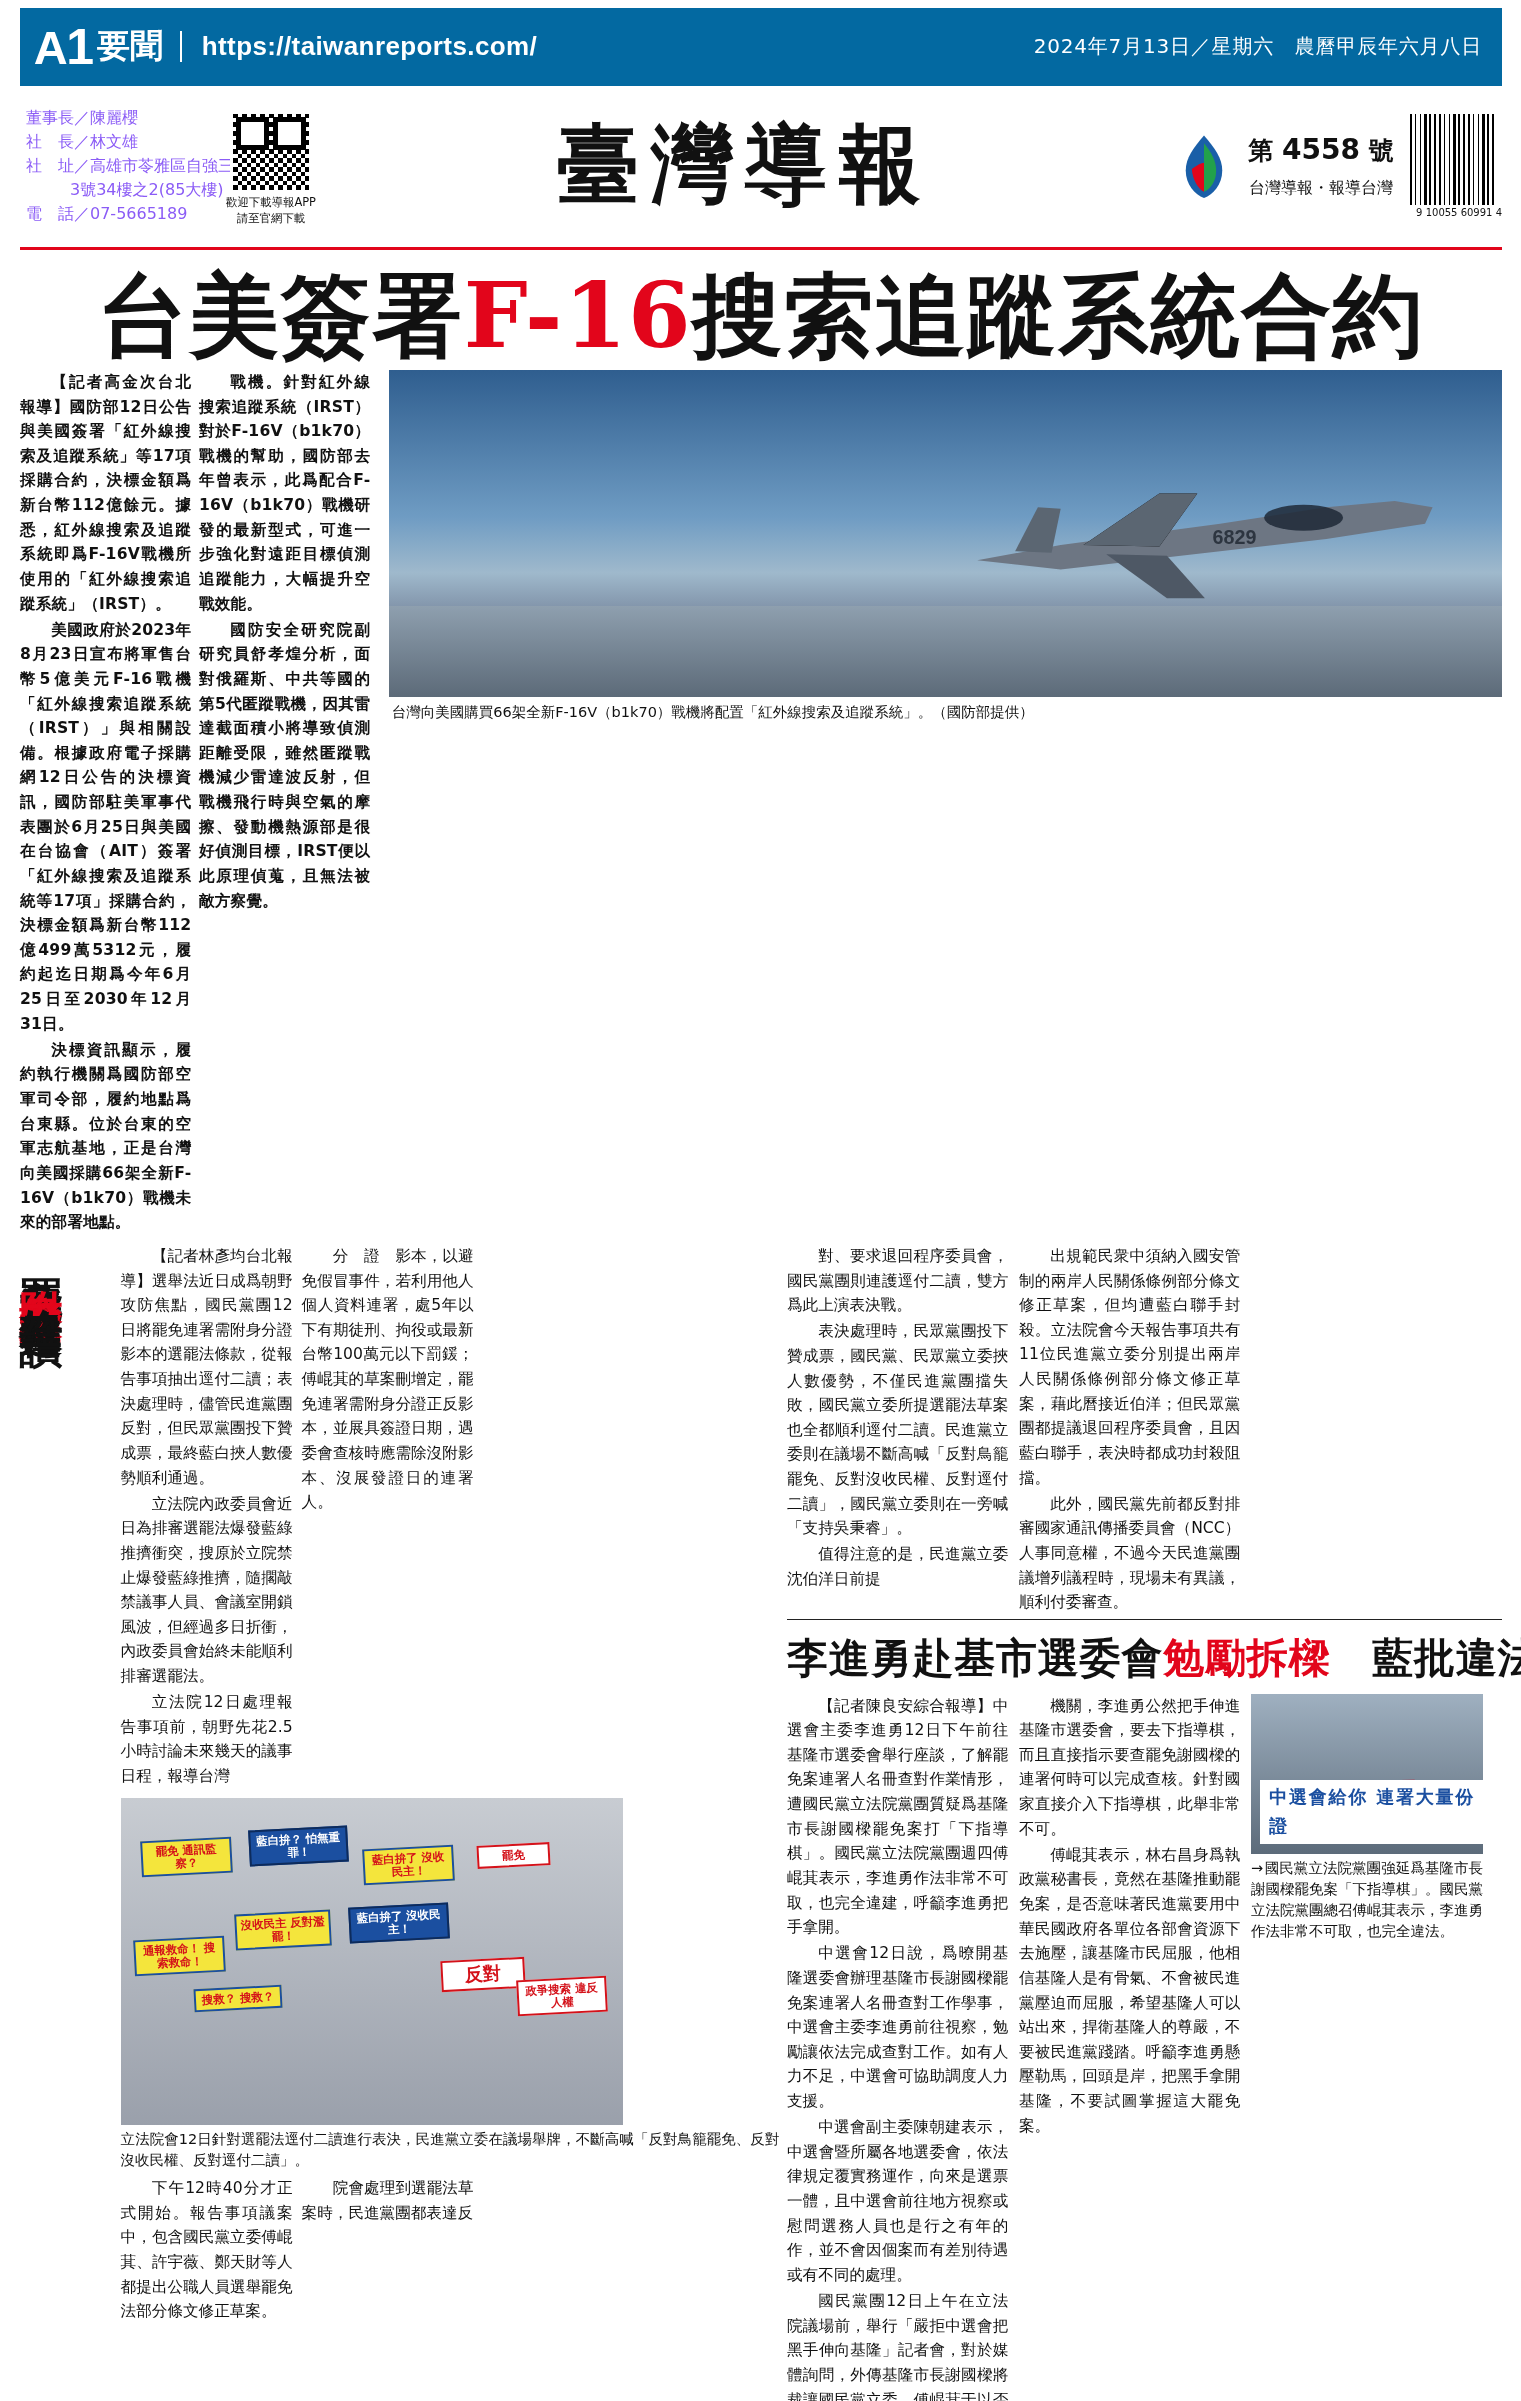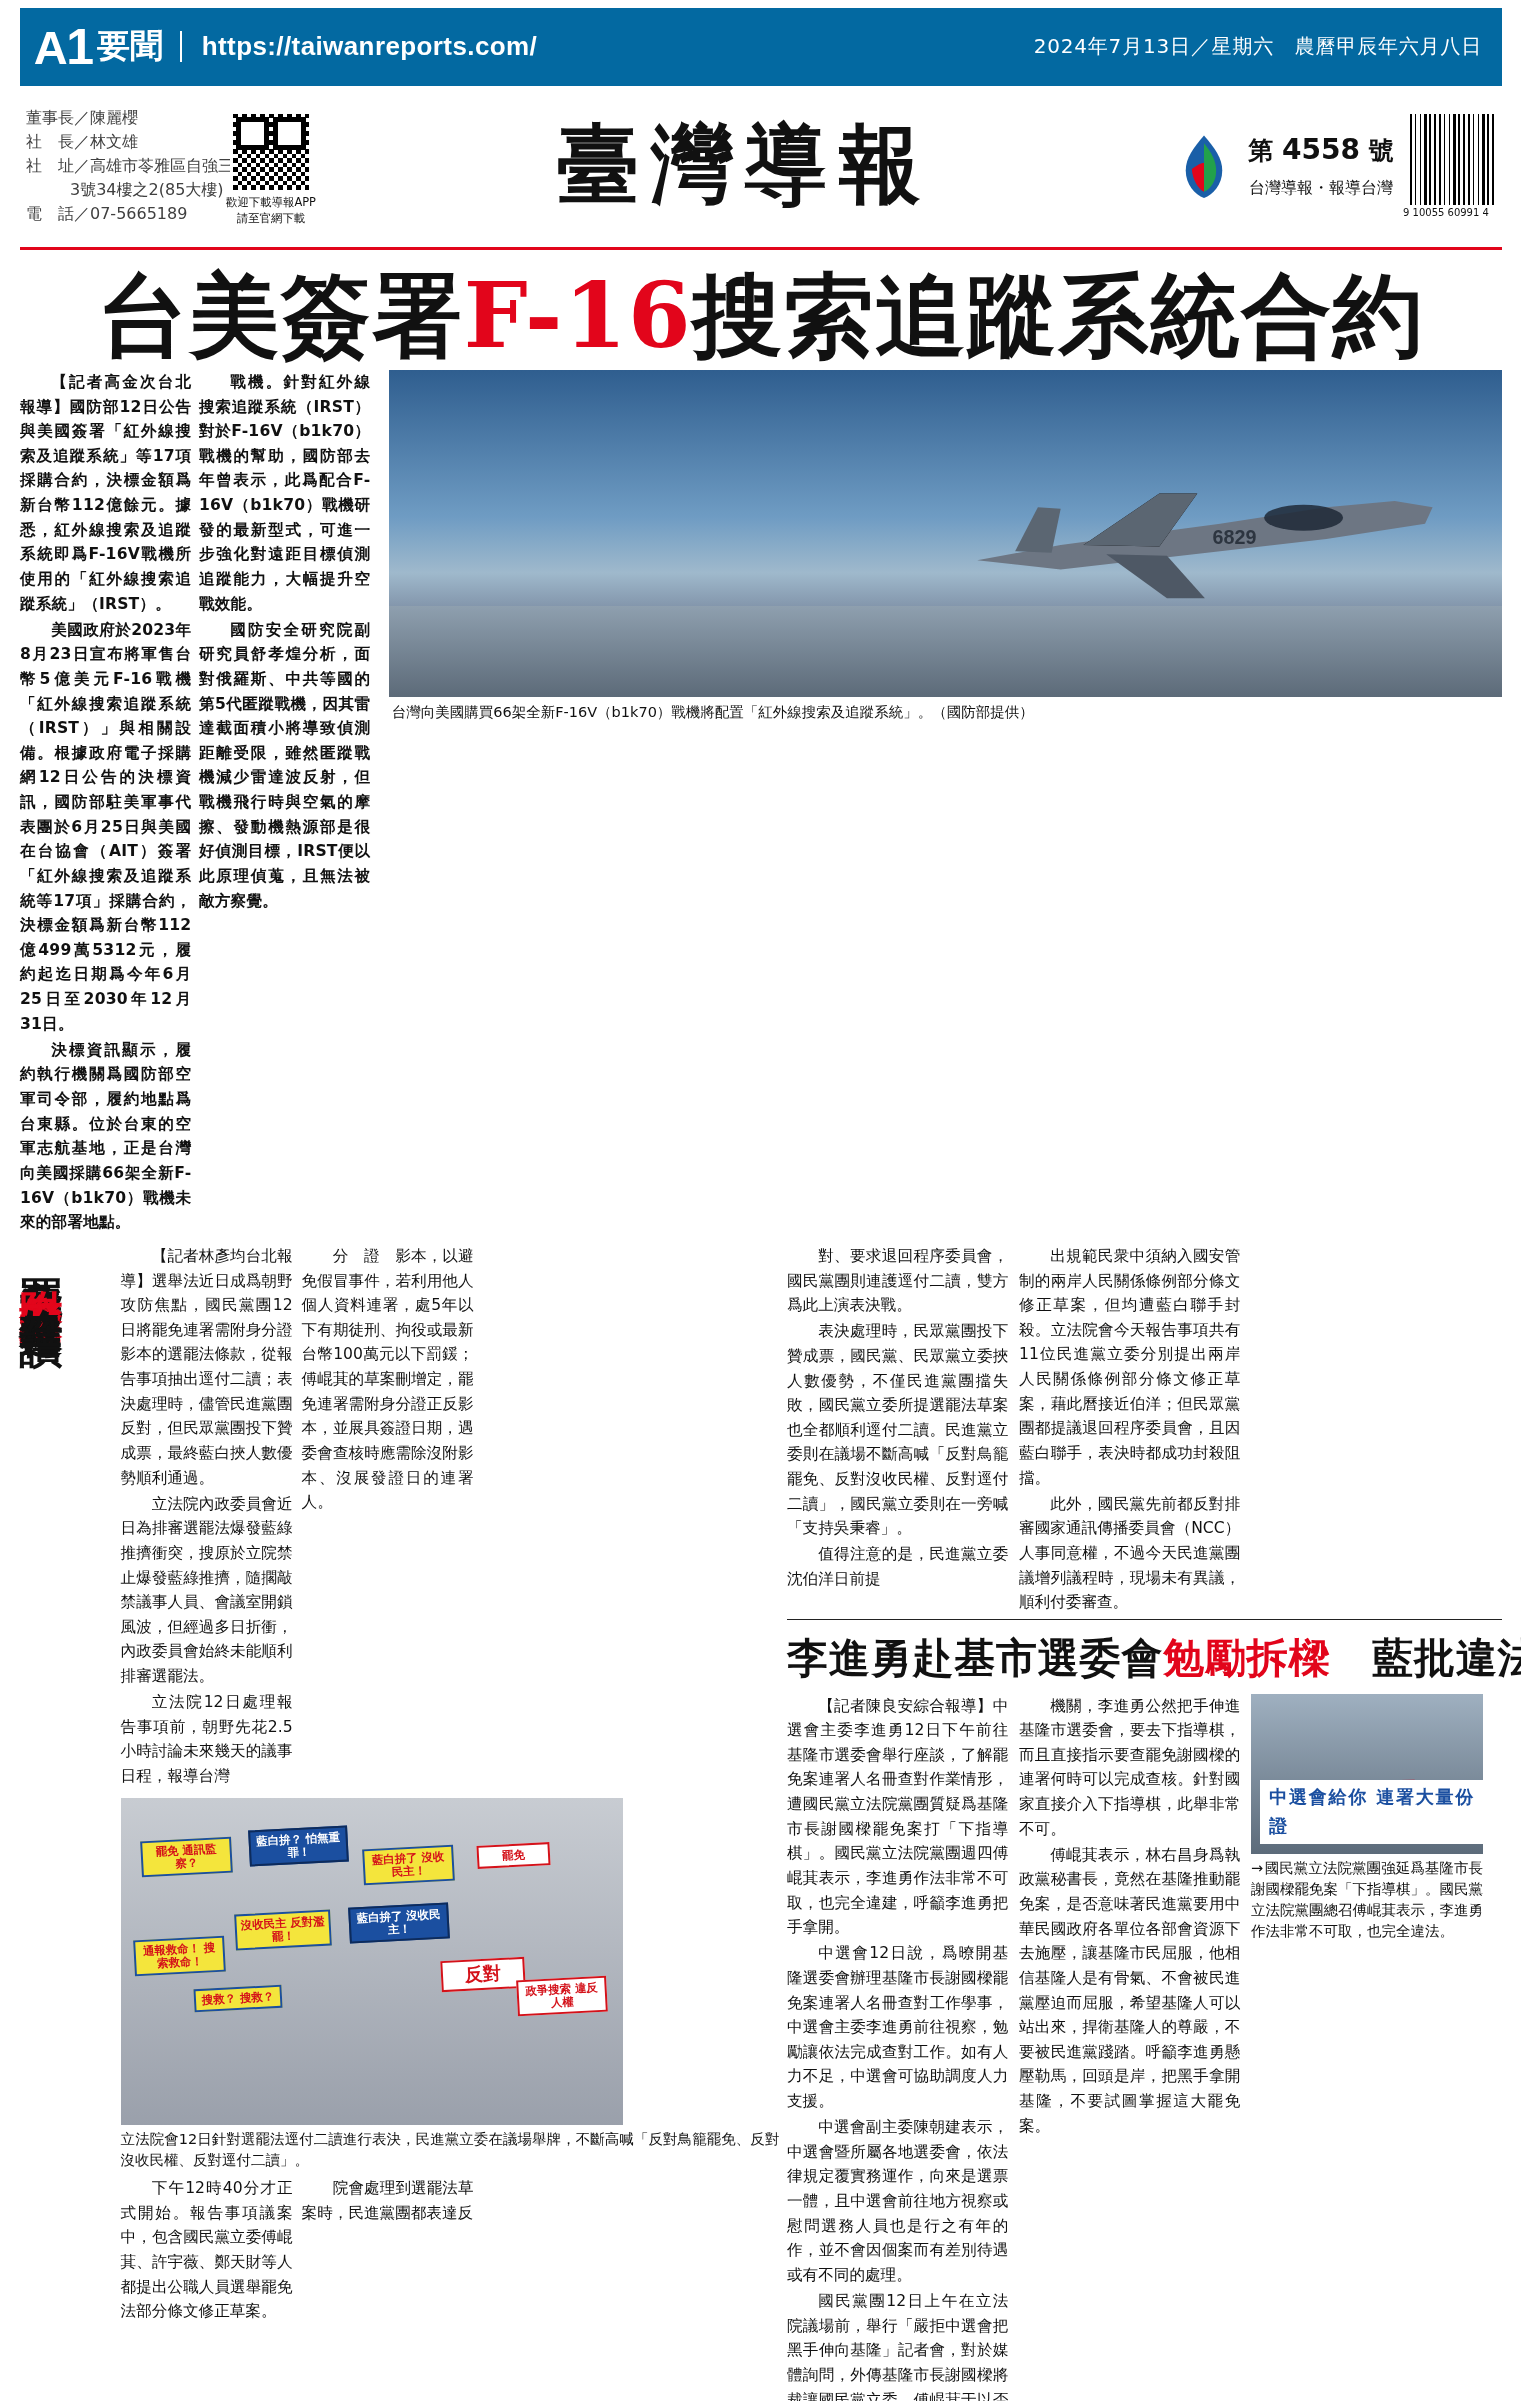--- a/index.html
+++ b/index.html
@@ -63,21 +63,21 @@
     display:flex;
     align-items:center;
     border-bottom:3px solid #e2051b;
   }
   .imprint {
     font-size:16px;
     line-height:1.5;
     font-family:"DejaVu Sans", sans-serif;
     width:194px;
     padding-left:6px;
-    color:#404040;
+    color:#8b5cf6;
   }
   .imprint div { white-space:nowrap; }
   .imprint .indent { padding-left:44px; }
   .qrwrap { width:114px; text-align:center; padding-top:4.6px;}
   .qr {
     width:82px; height:82px;
     margin:0 auto;
     background:
       repeating-linear-gradient(0deg,#000 0 4.6px,#fff 4.6px 9px),
       repeating-linear-gradient(90deg,#000 0 4.6px,#fff 4.6px 9px);
@@ -107,21 +107,21 @@
     position:relative;
   }
   .issue-block {
     width:164px;
     text-align:center;
     font-family:"DejaVu Sans", sans-serif;
   }
   .issue-no { font-size:25px; font-weight:bold; white-space:nowrap;}
   .issue-no .n { font-size:28px; }
   .issue-slogan { font-size:16px; margin-top:10.7px; white-space:nowrap;}
-  .barcode-wrap { width:99px; text-align:left; }
+  .barcode-wrap { width:99px; text-align:right; }
   .barcode {
     height:91px; width:85px; margin:0 auto;
     background:repeating-linear-gradient(90deg,#000 0 2.3px,#fff 2.3px 4.6px,#000 4.6px 6px,#fff 6px 10px,#000 10px 11.4px,#fff 11.4px 14.5px);
   }
   .barcode-num { font-size:10px; font-family:"DejaVu Sans", sans-serif; margin-top:1.5px; }
 
   
   .headline {
     text-align:center;
     font-family:"DejaVu Serif", serif;

